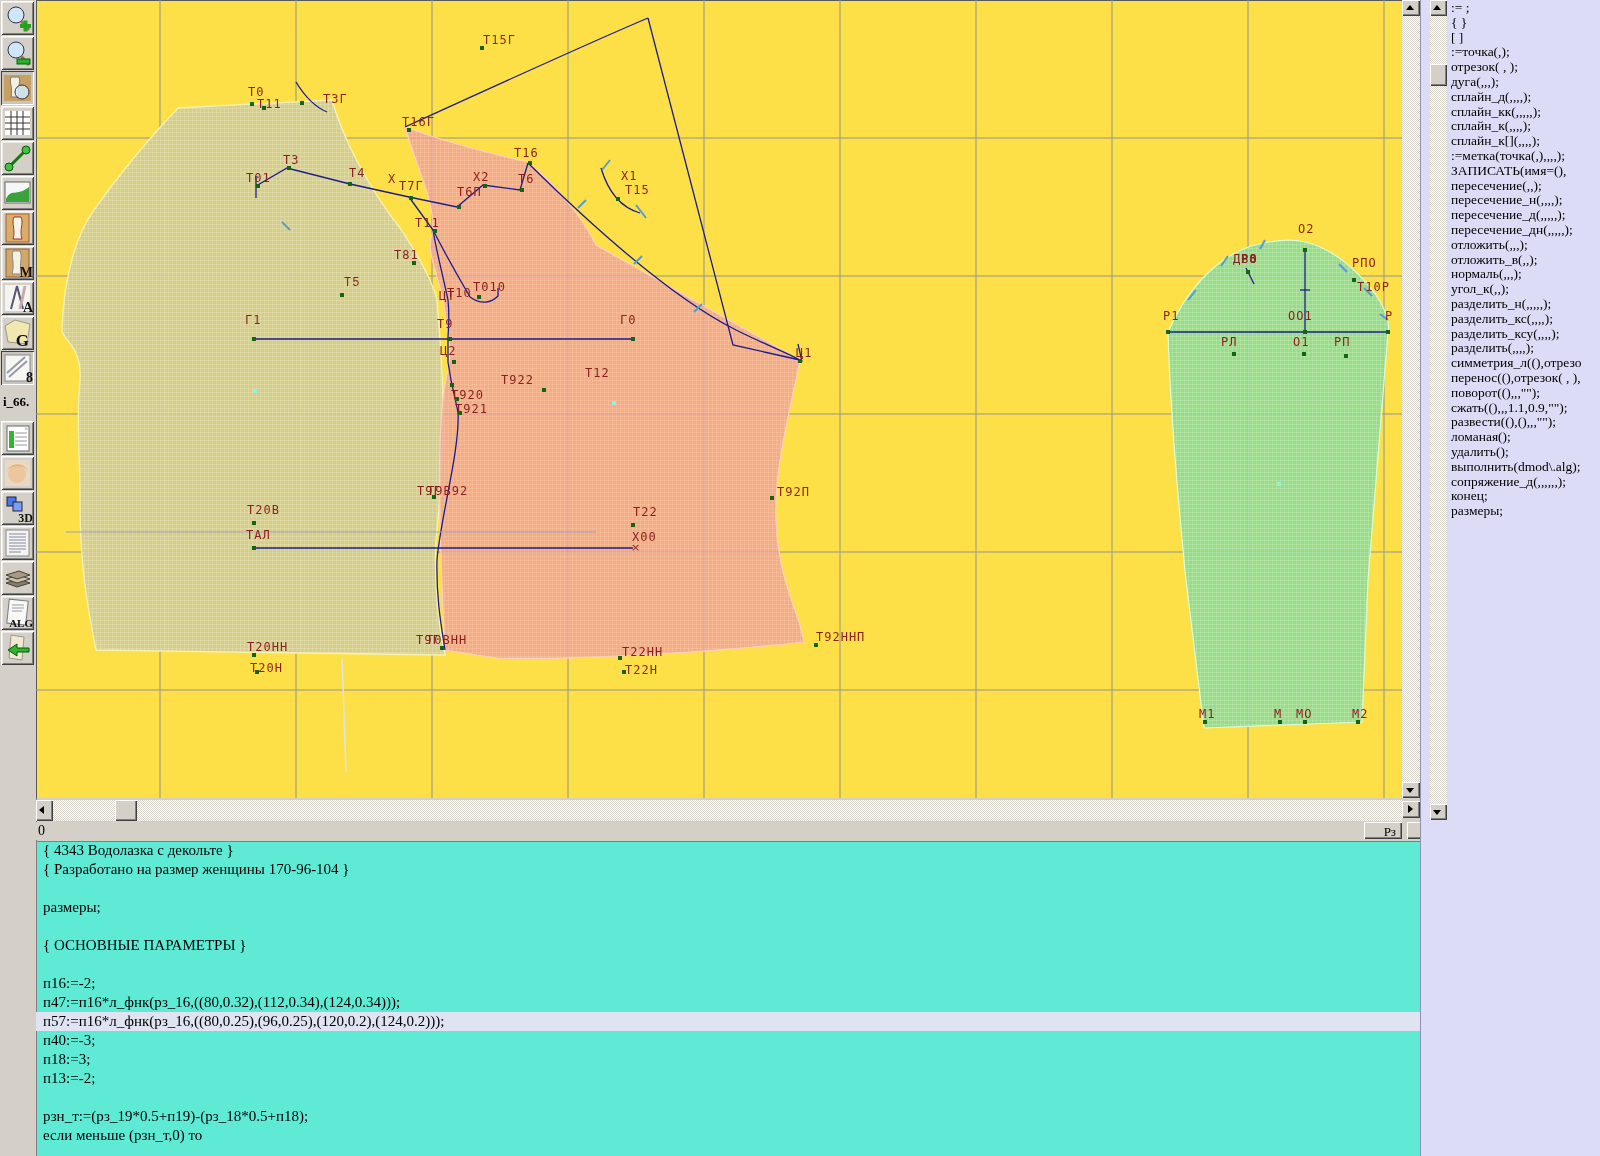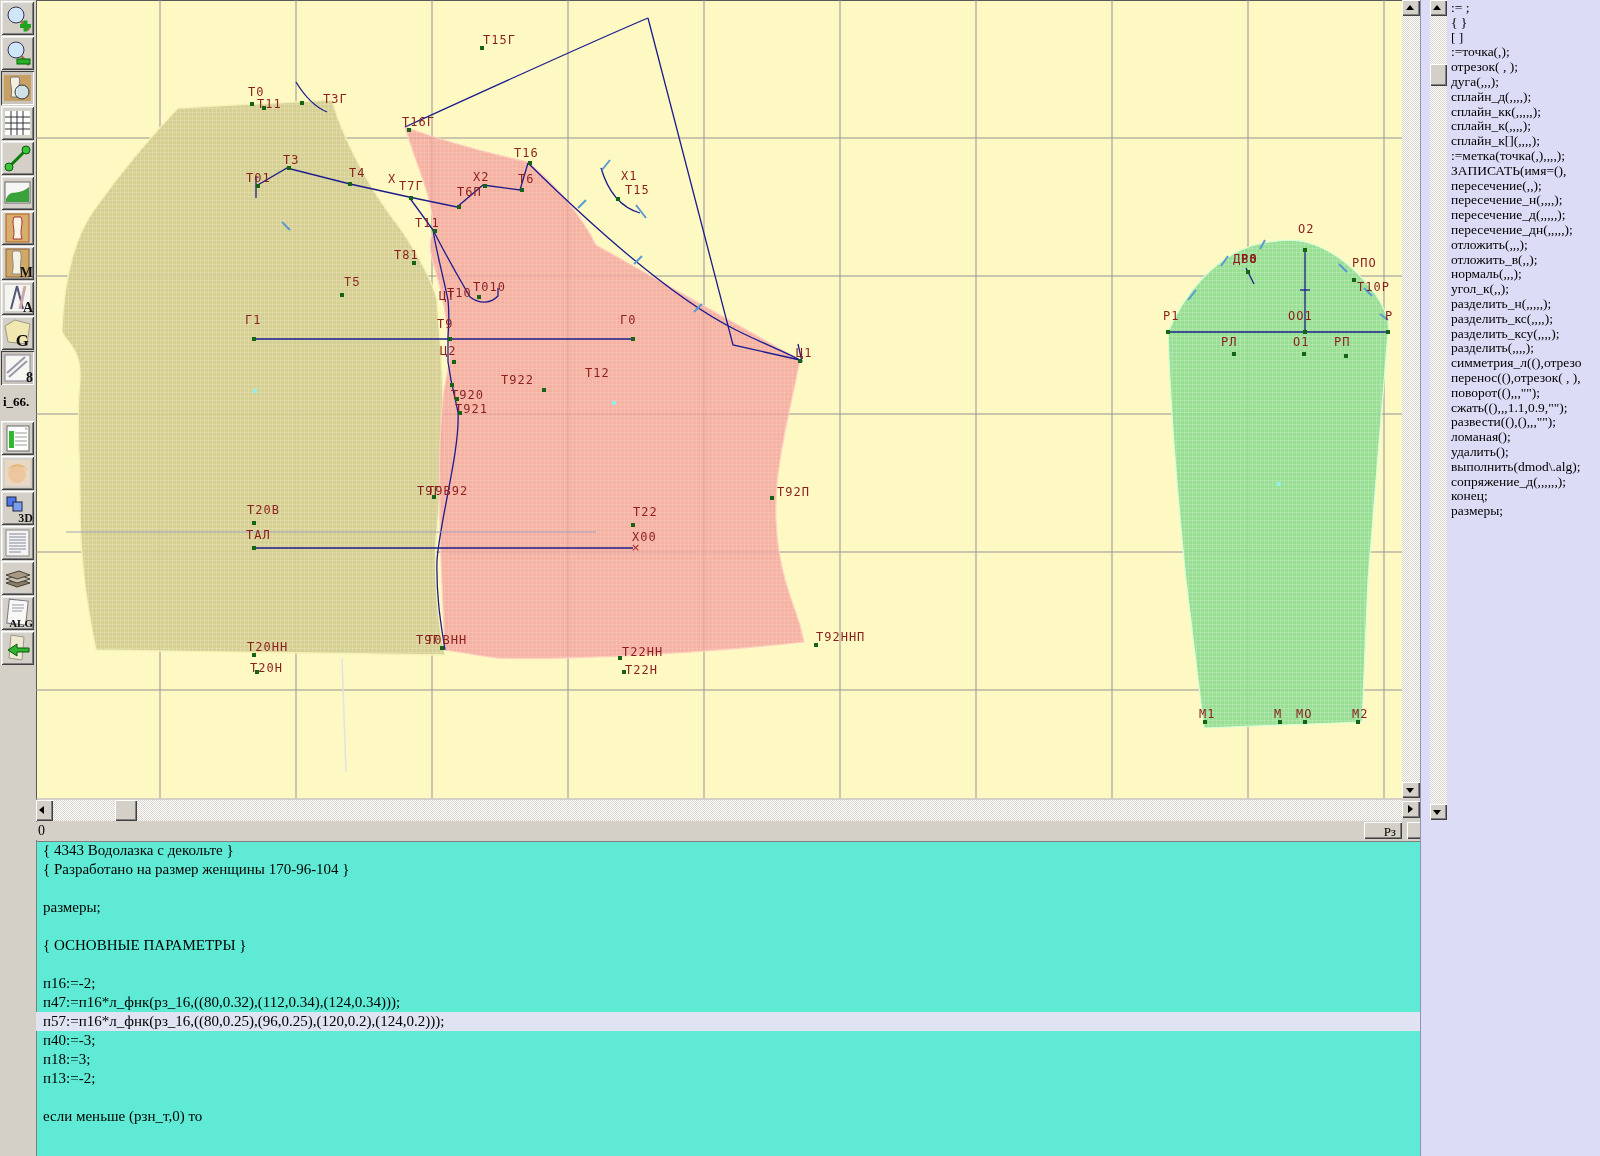--- a/index.html
+++ b/index.html
@@ -9,21 +9,21 @@
   #toolbar{position:absolute;left:0;top:0;width:36px;height:1156px;background:#d4d0c8;border-right:1px solid #808080;}
   .tool{position:relative;width:33px;height:34px;margin:1px 1px 1px 1px;background:#d4d0c8;
         box-shadow:inset 1px 1px 0 #ffffff, inset -1px -1px 0 #404040, inset 2px 2px 0 #e8e8e8, inset -2px -2px 0 #808080;}
   .tool.pressed{box-shadow:inset 1px 1px 0 #404040, inset -1px -1px 0 #ffffff;background:#c9c5bc;}
   .tool.flat{box-shadow:none;background:#d4d0c8;}
   .tool svg{position:absolute;left:2px;top:2px;}
   .tool .glyph{position:absolute;right:1px;bottom:0;font-family:"Liberation Serif",serif;font-weight:bold;font-size:14px;color:#111;line-height:14px;}
   .tool.flat .glyph{position:absolute;left:2px;top:9px;font-family:"Liberation Serif",serif;font-weight:bold;font-size:13px;color:#000;}
 
   
-  #canvas{position:absolute;left:36px;top:0;width:1428px;height:798px;background:#fef9c3;overflow:hidden;
+  #canvas{position:absolute;left:36px;top:0;width:1428px;height:798px;background:#fde047;overflow:hidden;
           box-shadow:inset 1px 1px 0 #5a5a5a;}
   #labels{position:absolute;left:0;top:0;width:100%;height:100%;pointer-events:none;}
   .plabel{position:absolute;font-family:"DejaVu Sans Mono",monospace;font-size:12px;letter-spacing:1px;color:#8b1f1f;white-space:nowrap;}
   .pmark{position:absolute;width:4px;height:4px;}
   .pmark.g{background:#156315;}
   .pmark.c{background:#8df0ea;}
   .pmark.x{width:auto;height:auto;background:none;color:#a02020;font-size:11px;font-family:"DejaVu Sans",sans-serif;line-height:6px;}
 
   
   .sb-track{position:absolute;background-color:#d9d5cd;
@@ -409,20 +409,21 @@
       <div class="codeline"> </div>
       <div class="codeline">{ ОСНОВНЫЕ ПАРАМЕТРЫ }</div>
       <div class="codeline"> </div>
       <div class="codeline">п16:=-2;</div>
       <div class="codeline">п47:=п16*л_фнк(рз_16,((80,0.32),(112,0.34),(124,0.34)));</div>
       <div class="codeline hl">п57:=п16*л_фнк(рз_16,((80,0.25),(96,0.25),(120,0.2),(124,0.2)));</div>
       <div class="codeline">п40:=-3;</div>
       <div class="codeline">п18:=3;</div>
       <div class="codeline">п13:=-2;</div>
       <div class="codeline"> </div>
+      <div class="codeline">рзн_т:=(рз_19*0.5+п19)-(рз_18*0.5+п18);</div>
       <div class="codeline">если меньше (рзн_т,0) то</div>
     </div>
 
 <div class="sb-track" style="left:1430px;top:843px;width:17px;height:313px;"></div>
 <div class="sb-btn" style="left:1430px;top:843px;width:17px;height:16px;">
       <span class="arr up" style="left:3px;"></span>
     </div>
 <div class="sb-thumb" style="left:1430px;top:860px;width:17px;height:18px;"></div>
 <div class="sb-btn" style="left:1430px;top:1140px;width:17px;height:16px;">
       <span class="arr down" style="left:3px;"></span>

